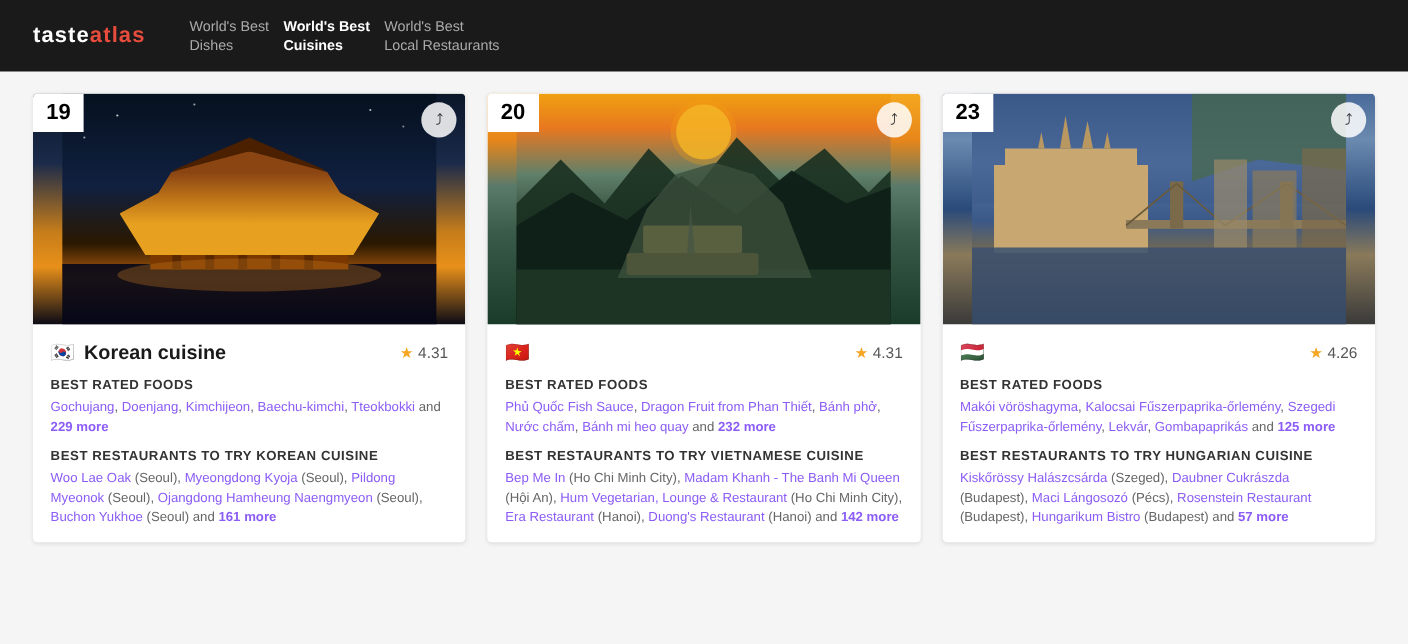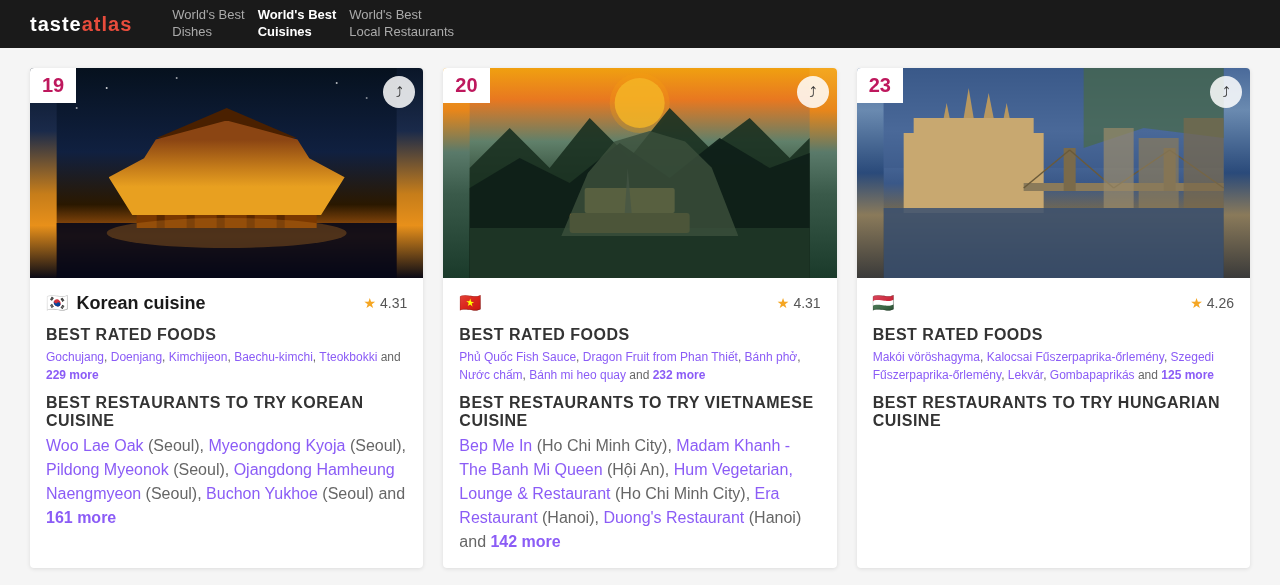--- a/index.html
+++ b/index.html
@@ -4,21 +4,21 @@
   <style>
     * { margin: 0; padding: 0; box-sizing: border-box; }
     body { font-family: Arial, sans-serif; background: #f5f5f5; color: #333; }
 
     
     .header {
       background: #1a1a1a;
       display: flex;
       align-items: center;
       padding: 0 30px;
-      height: 48px;
+      height: 65px;
       gap: 40px;
     }
     .logo {
       color: white;
       font-size: 20px;
       font-weight: bold;
       letter-spacing: 1px;
       white-space: nowrap;
     }
     .logo span { color: #e74c3c; }
@@ -62,21 +62,21 @@
     .card-image {
       width: 100%;
       height: 100%;
       display: block;
     }
     .card-rank {
       position: absolute;
       top: 0;
       left: 0;
       background: white;
-      color: #be185d;
+      color: #000000;
       font-weight: bold;
       font-size: 20px;
       padding: 6px 12px;
       text-align: right;
     }
     .share-btn {
       position: absolute;
       top: 8px;
       right: 8px;
       background: rgba(255,255,255,0.85);
@@ -154,39 +154,39 @@
     .rating {
       display: flex;
       align-items: center;
       gap: 4px;
       font-size: 14px;
       color: #555;
     }
     .star { color: #f5a623; font-size: 14px; }
 
     .section-label {
-      font-size: 16px;
+      font-size: 12px;
       font-weight: bold;
       color: #333;
       letter-spacing: 0.5px;
       text-transform: uppercase;
       margin-bottom: 4px;
     }
     .foods-text {
       font-size: 12px;
       color: #666;
       margin-bottom: 10px;
       line-height: 1.5;
     }
     .foods-text a, .rest-text a {
       color: #8b5cf6;
       text-decoration: none;
     }
     .rest-text {
-      font-size: 16px;
+      font-size: 12px;
       color: #666;
       line-height: 1.5;
     }
     .more-link {
       color: #c0392b;
       font-weight: bold;
     }
   </style>
 </head>
 <body>
@@ -375,15 +375,18 @@
         <div class="rating">
           <span class="star">★</span>
           <span>4.26</span>
         </div>
       </div>
       <div class="section-label">BEST RATED FOODS</div>
       <div class="foods-text">
         <a href="#">Makói vöröshagyma</a>, <a href="#">Kalocsai Fűszerpaprika-őrlemény</a>, <a href="#">Szegedi Fűszerpaprika-őrlemény</a>, <a href="#">Lekvár</a>, <a href="#">Gombapaprikás</a> and <a href="#" class="more-link">125 more</a>
       </div>
       <div class="section-label">BEST RESTAURANTS TO TRY HUNGARIAN CUISINE</div>
+      <div class="rest-text">
+        <a href="#">Kiskőrössy Halászcsárda</a> (Szeged), <a href="#">Daubner Cukrászda</a> (Budapest), <a href="#">Maci Lángosozó</a> (Pécs), <a href="#">Rosenstein Restaurant</a> (Budapest), <a href="#">Hungarikum Bistro</a> (Budapest) and <a href="#" class="more-link">57 more</a>
+      </div>
     </div>
   </article>
 </main>
 
 </body></html>

